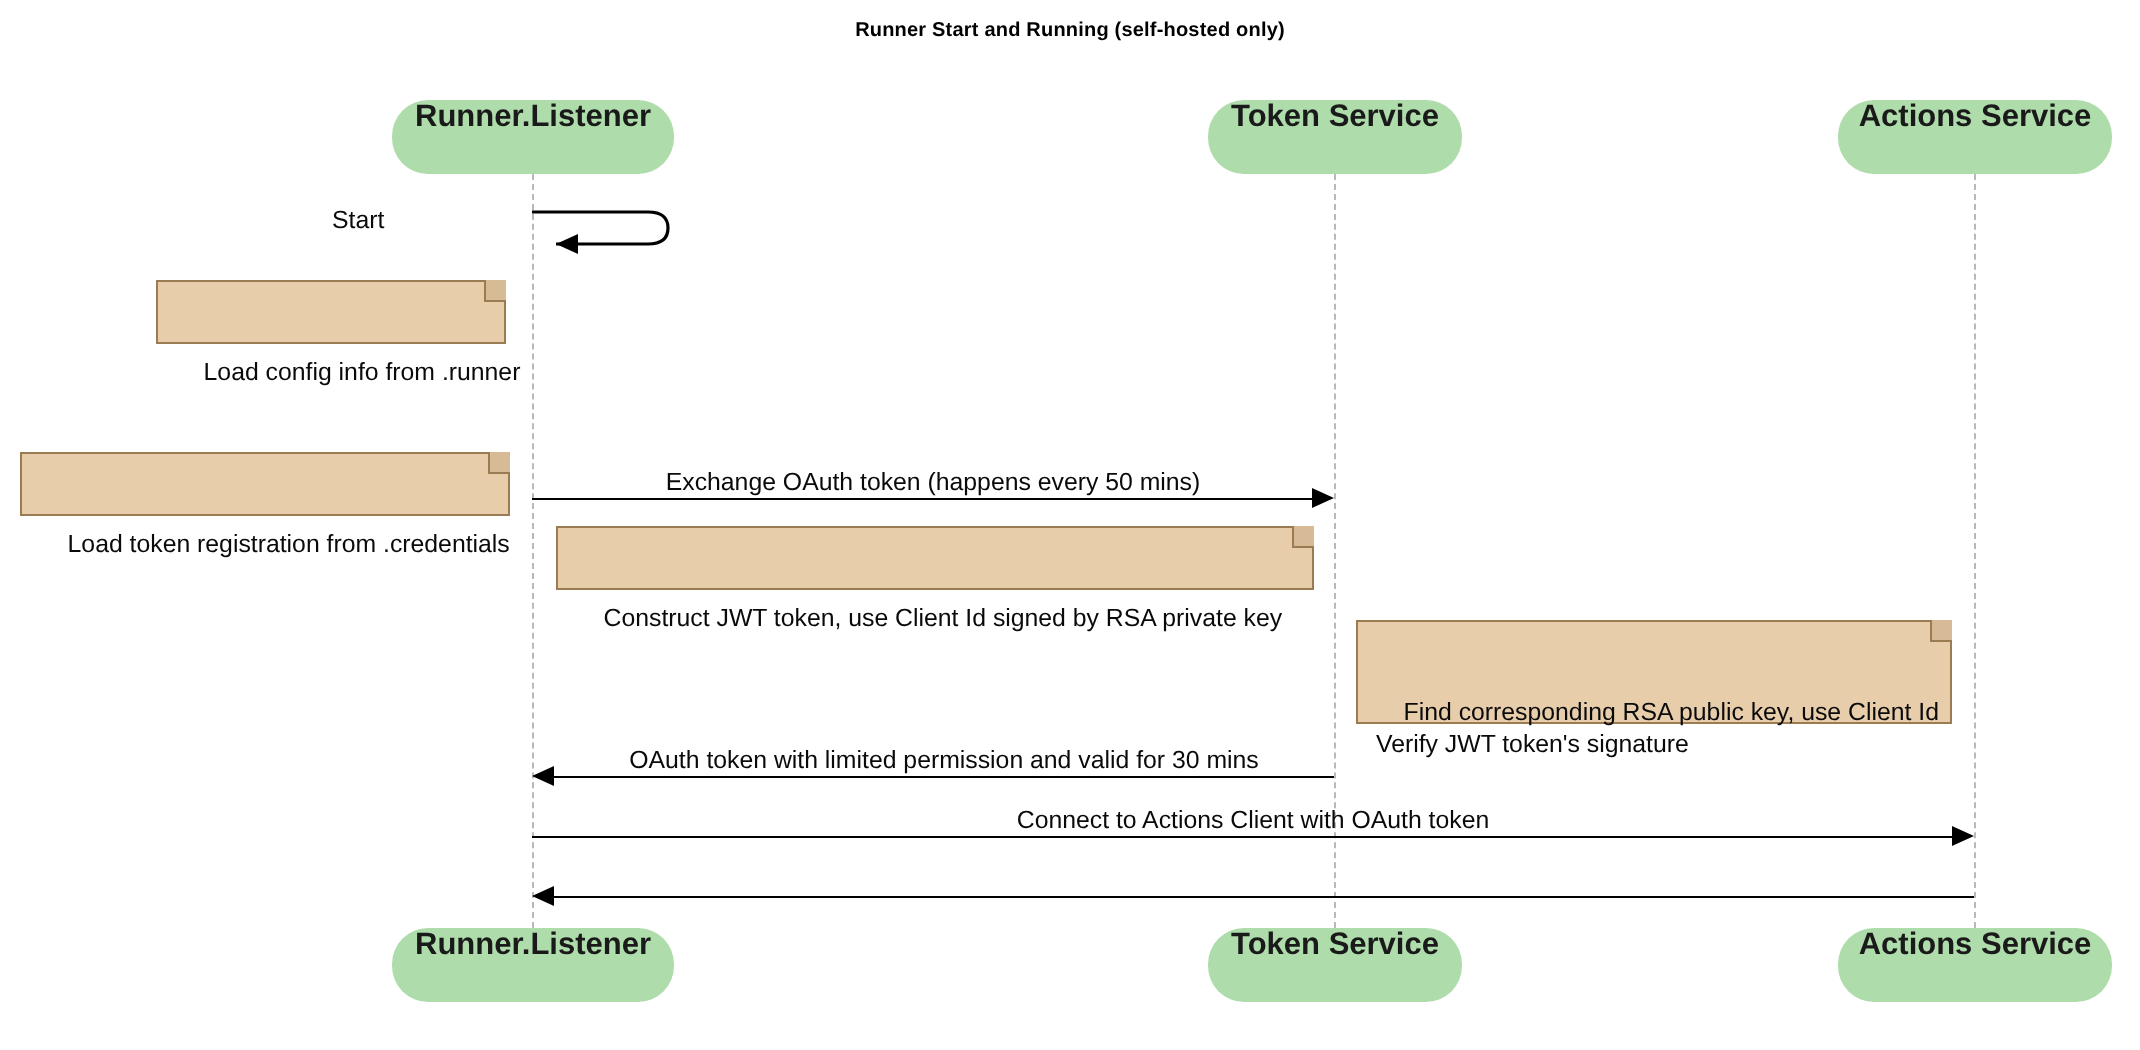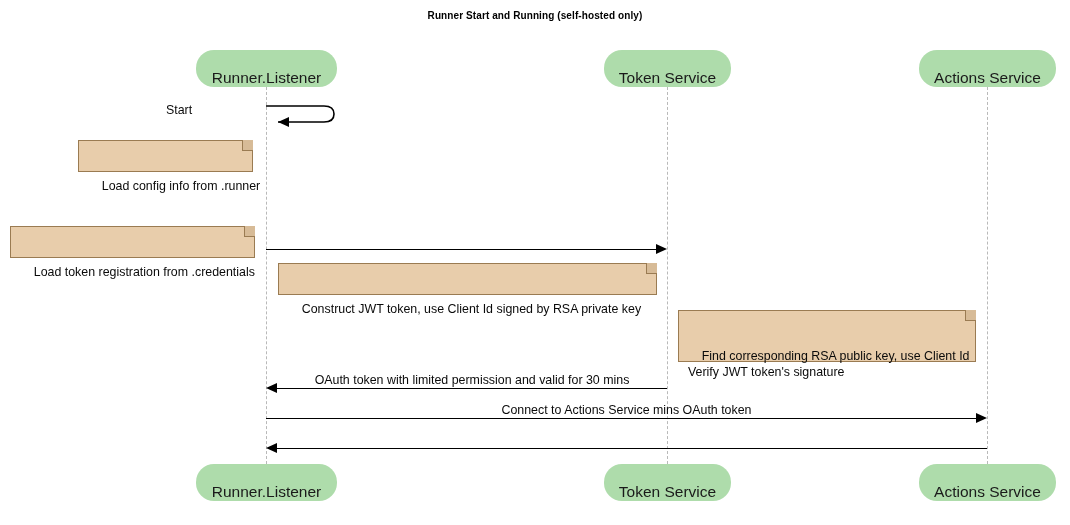--- a/index.html
+++ b/index.html
@@ -35,25 +35,26 @@
     letter-spacing: 0.1px;
   }
 
   
   .participant {
     position: absolute;
     height: 37px;
     background: #aedcab;
     border-radius: 18px;
     display: flex;
-    align-items: flex-end;
+    align-items: flex-start;
     justify-content: center;
     font-size: 15.5px;
     color: #1a1a1a;
     box-sizing: border-box;
+    font-weight: bold;
   }
 
   
   .lifeline {
     position: absolute;
     width: 0;
     border-left: 1px dashed #b9b9b9;
   }
 
   
@@ -154,38 +155,39 @@
   <div class="note" style="left:78px; top:140px; width:175px; height:32px;">
     <span class="fold"></span>
     <span>Load config info from .runner</span>
   </div>
 
   <div class="note" style="left:10px; top:186px; width:245px; height:32px;margin-top:40px;">
     <span class="fold"></span>
     <span>Load token registration from .credentials</span>
   </div>
 
+  <div class="msg-label" style="left:266px; top:234px; width:401px;">Exchange OAuth token (happens every 50 mins)</div>
   <div class="msg-line" style="left:266px; top:249px; width:390px;"></div>
   <div class="arrowhead right" style="left:656px; top:244px;"></div>
 
   <div class="note" style="left:678px; top:310px; width:298px; height:52px;">
     <span class="fold"></span>
     <span>Find corresponding RSA public key, use Client Id
 Verify JWT token's signature</span>
   </div>
 
   <div class="note" style="left:278px; top:263px; width:379px; height:32px;">
     <span class="fold"></span>
     <span>Construct JWT token, use Client Id signed by RSA private key</span>
   </div>
 
   <div class="msg-label" style="left:277px; top:373px; width:390px;">OAuth token with limited permission and valid for 30 mins</div>
   <div class="msg-line" style="left:277px; top:388px; width:390px;"></div>
   <div class="arrowhead left" style="left:266px; top:383px;"></div>
 
-  <div class="msg-label" style="left:266px; top:403px; width:721px;">Connect to Actions Service mins OAuth token</div>
+  <div class="msg-label" style="left:266px; top:403px; width:721px;">Connect to Actions Client with OAuth token</div>
   <div class="msg-line" style="left:266px; top:418px; width:710px;"></div>
   <div class="arrowhead right" style="left:976px; top:413px;"></div>
 
   <div class="msg-line" style="left:277px; top:448px; width:710px;"></div>
   <div class="arrowhead left" style="left:266px; top:443px;"></div>
 
 </div>
 
 </body></html>

